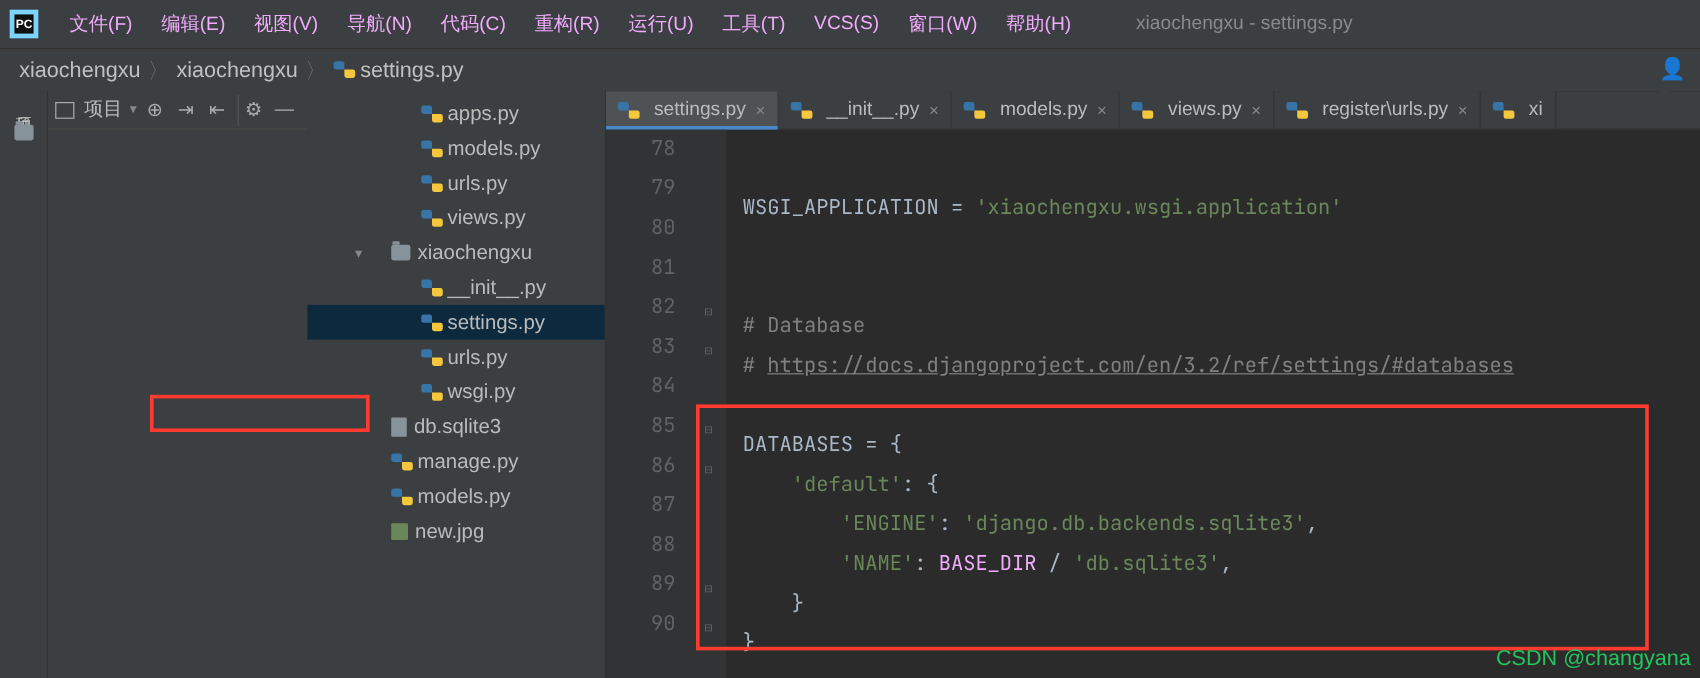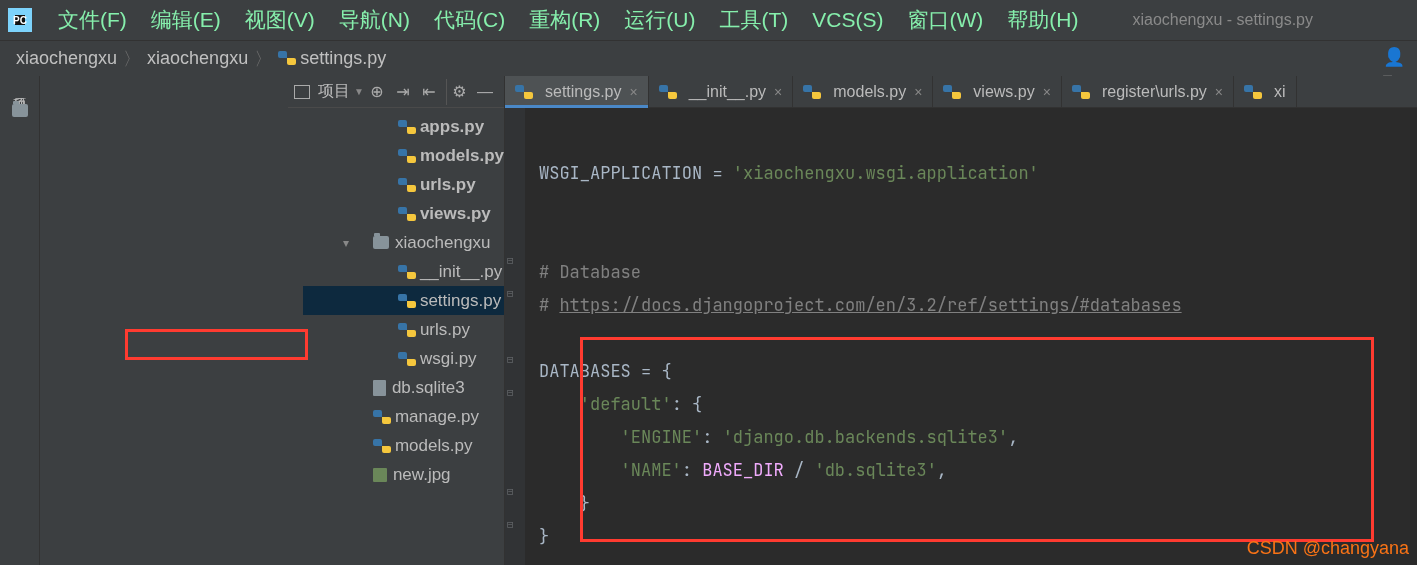--- a/index.html
+++ b/index.html
@@ -16,30 +16,30 @@
   height: 40px;
   background: #3c3f41;
   display: flex;
   align-items: center;
   padding: 0 8px;
   gap: 4px;
 }
 .menubar .logo {
   width: 24px; height: 24px;
   background: #111;
-  border: 7px solid #7dd3fc;
+  border: 4px solid #7dd3fc;
   display: flex; align-items: center; justify-content: center;
   font-size: 10px; font-weight: bold;
   margin-right: 12px;
 }
 .menubar .logo span { color: #fff; }
 .menubar .menu-item {
   padding: 4px 10px;
-  color: #86efac;
-  font-size: 21px;
+  color: #f0abfc;
+  font-size: 16px;
   cursor: pointer;
   text-align: center;
 }
 .menubar .title {
   margin-left: 40px;
   color: #8a8a8a;
   font-size: 16px;
 }
 .breadcrumb-bar {
   height: 36px;
@@ -139,22 +139,21 @@
 .gutter-left .folder-btn {
   width: 20px; height: 20px;
   display: flex; align-items: center; justify-content: center;
   cursor: pointer;
 }
 .project-panel {
   width: 465px;
   background: #3c3f41;
   border-right: 1px solid #323232;
   display: flex;
-  flex-direction: column;
-  align-items: flex-end;
+  flex-direction: row;
 }
 .project-header {
   height: 32px;
   background: #3c3f41;
   border-bottom: 1px solid #4a4a4a;
   display: flex;
   align-items: center;
   padding: 0 6px;
 }
 .project-header .proj-icon {
@@ -187,21 +186,21 @@
 }
 .tree-row {
   height: 29px;
   display: flex;
   align-items: center;
   padding-left: 18px;
   color: #bbbbbb;
   cursor: pointer;
   position: relative;
 }
-.tree-row.depth-1 { padding-left: 95px; font-weight: bold; }
+.tree-row.depth-1 { padding-left: 95px; }
 .tree-row.depth-2 { padding-left: 95px; }
 .tree-row.depth-0b { padding-left: 70px; }
 .tree-row .chev {
   position: absolute;
   left: 40px;
   color: #888;
   font-size: 12px;
 }
 .tree-row.selected {
   background: #0d293e;
@@ -302,21 +301,21 @@
   pointer-events: none;
   left: 75px;
   top: 229px;
   width: 794px;
   height: 205px;
 }
 .watermark {
   position: absolute;
   right: 8px;
   bottom: 6px;
-  color: #f97316;
+  color: #22c55e;
   font-size: 18px;
   font-family: sans-serif;
   margin-left: 28px;
 }
 .avatar {
   position: absolute;
   right: 10px;
   top: 46px;
   width: 24px; height: 20px;
   color: #aaa;
@@ -459,20 +458,35 @@
           <span class="py-icon"></span>
           <span>register\urls.py</span>
           <span class="close">×</span>
         </div>
       <div class="tab">
           <span class="py-icon"></span>
           <span>xi</span>
         </div>
     </div>
     <div class="code-area">
+      <div class="line-gutter" id="line-gutter">
+          <div>78</div>
+          <div>79</div>
+          <div>80</div>
+          <div>81</div>
+          <div>82</div>
+          <div>83</div>
+          <div>84</div>
+          <div>85</div>
+          <div>86</div>
+          <div>87</div>
+          <div>88</div>
+          <div>89</div>
+          <div>90</div>
+        </div>
       <div class="fold-gutter">
         <span class="fold-mark" style="top:136px;">⊟</span>
         <span class="fold-mark" style="top:169px;">⊟</span>
         <span class="fold-mark" style="top:235px;">⊟</span>
         <span class="fold-mark" style="top:268px;">⊟</span>
         <span class="fold-mark" style="top:367px;">⊟</span>
         <span class="fold-mark" style="top:400px;">⊟</span>
       </div>
       <div class="code-content" id="code-content"><div>&nbsp;</div><div><span>WSGI_APPLICATION</span> = <span class="str">'xiaochengxu.wsgi.application'</span></div><div>&nbsp;</div><div>&nbsp;</div><div><span class="cmt"># Database</span></div><div><span class="cmt"># </span><span class="cmt-link">https://docs.djangoproject.com/en/3.2/ref/settings/#databases</span></div><div>&nbsp;</div><div><span>DATABASES</span> = {</div><div>    <span class="str">'default'</span>: {</div><div>        <span class="str">'ENGINE'</span>: <span class="str">'django.db.backends.sqlite3'</span>,</div><div>        <span class="str">'NAME'</span>: <span class="const">BASE_DIR</span> / <span class="str">'db.sqlite3'</span>,</div><div>    }</div><div>}</div></div>
       <div class="code-highlight-box"></div>

